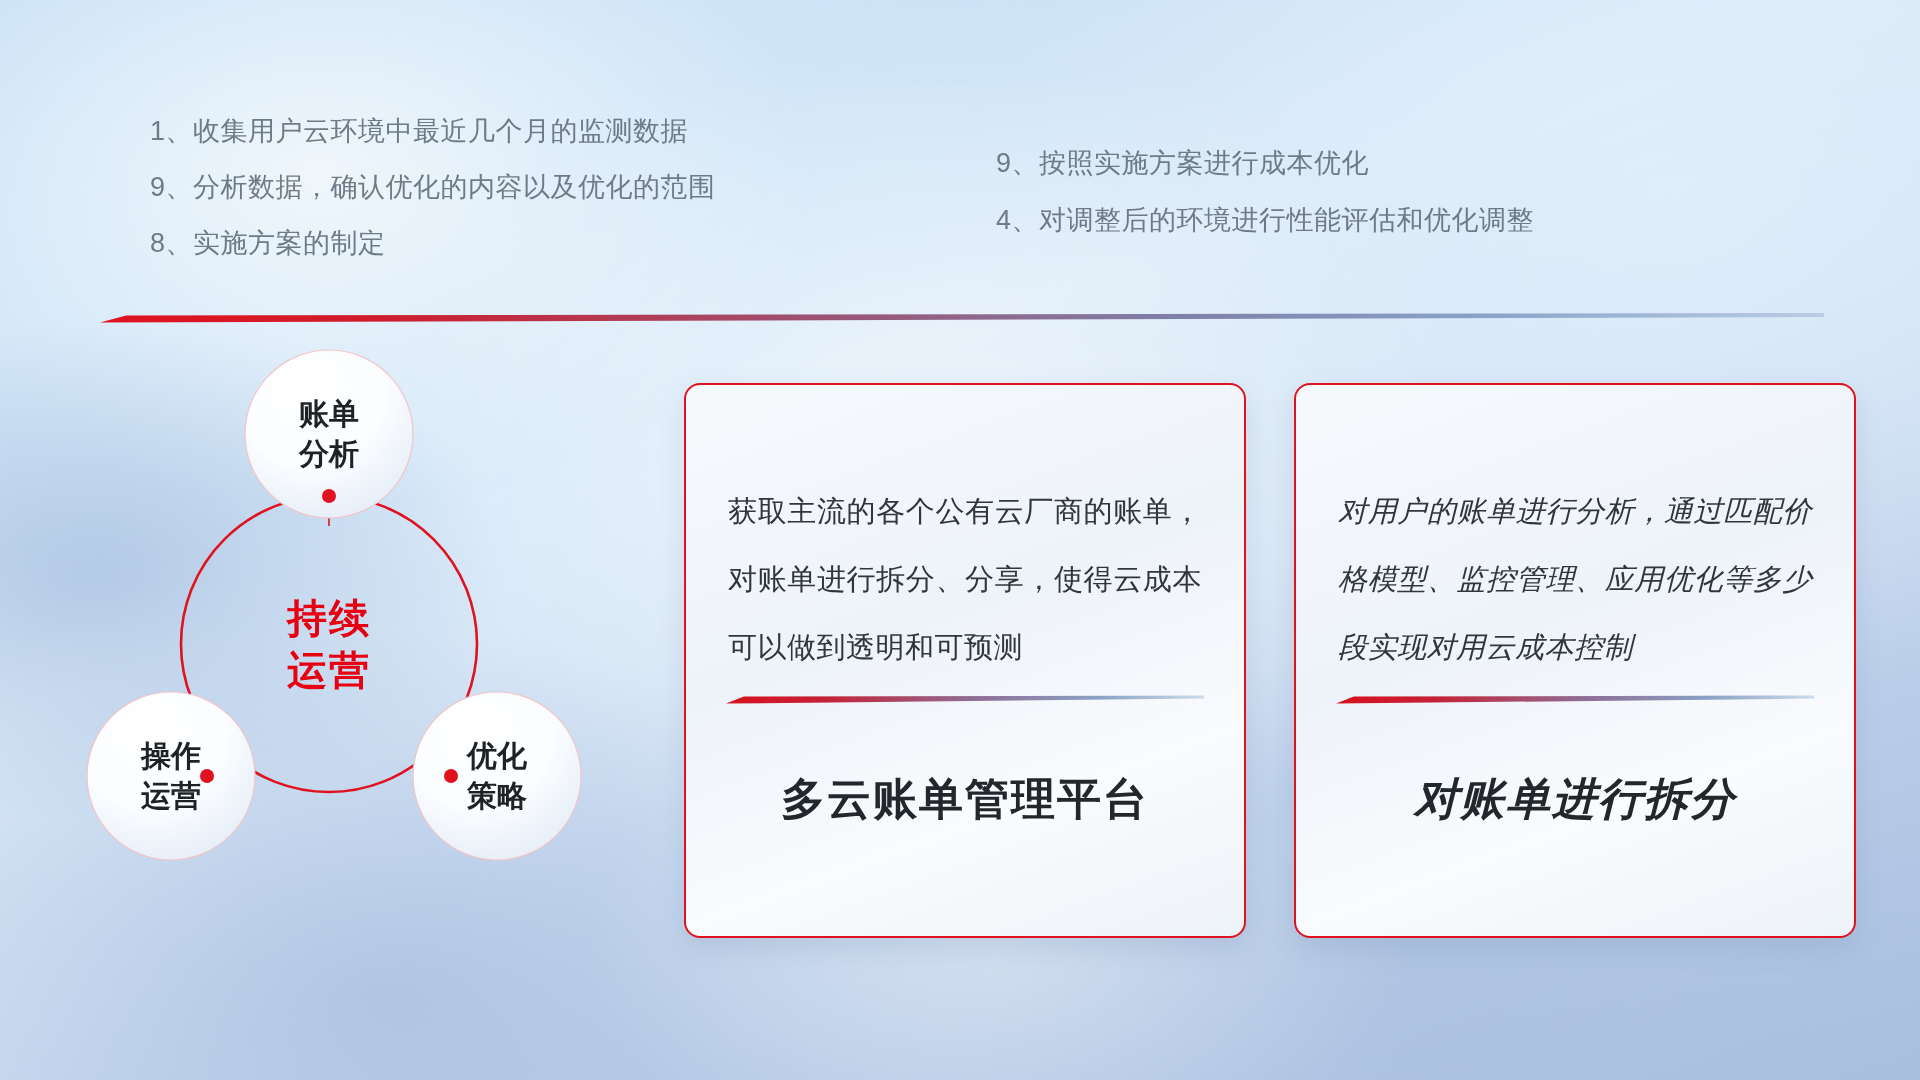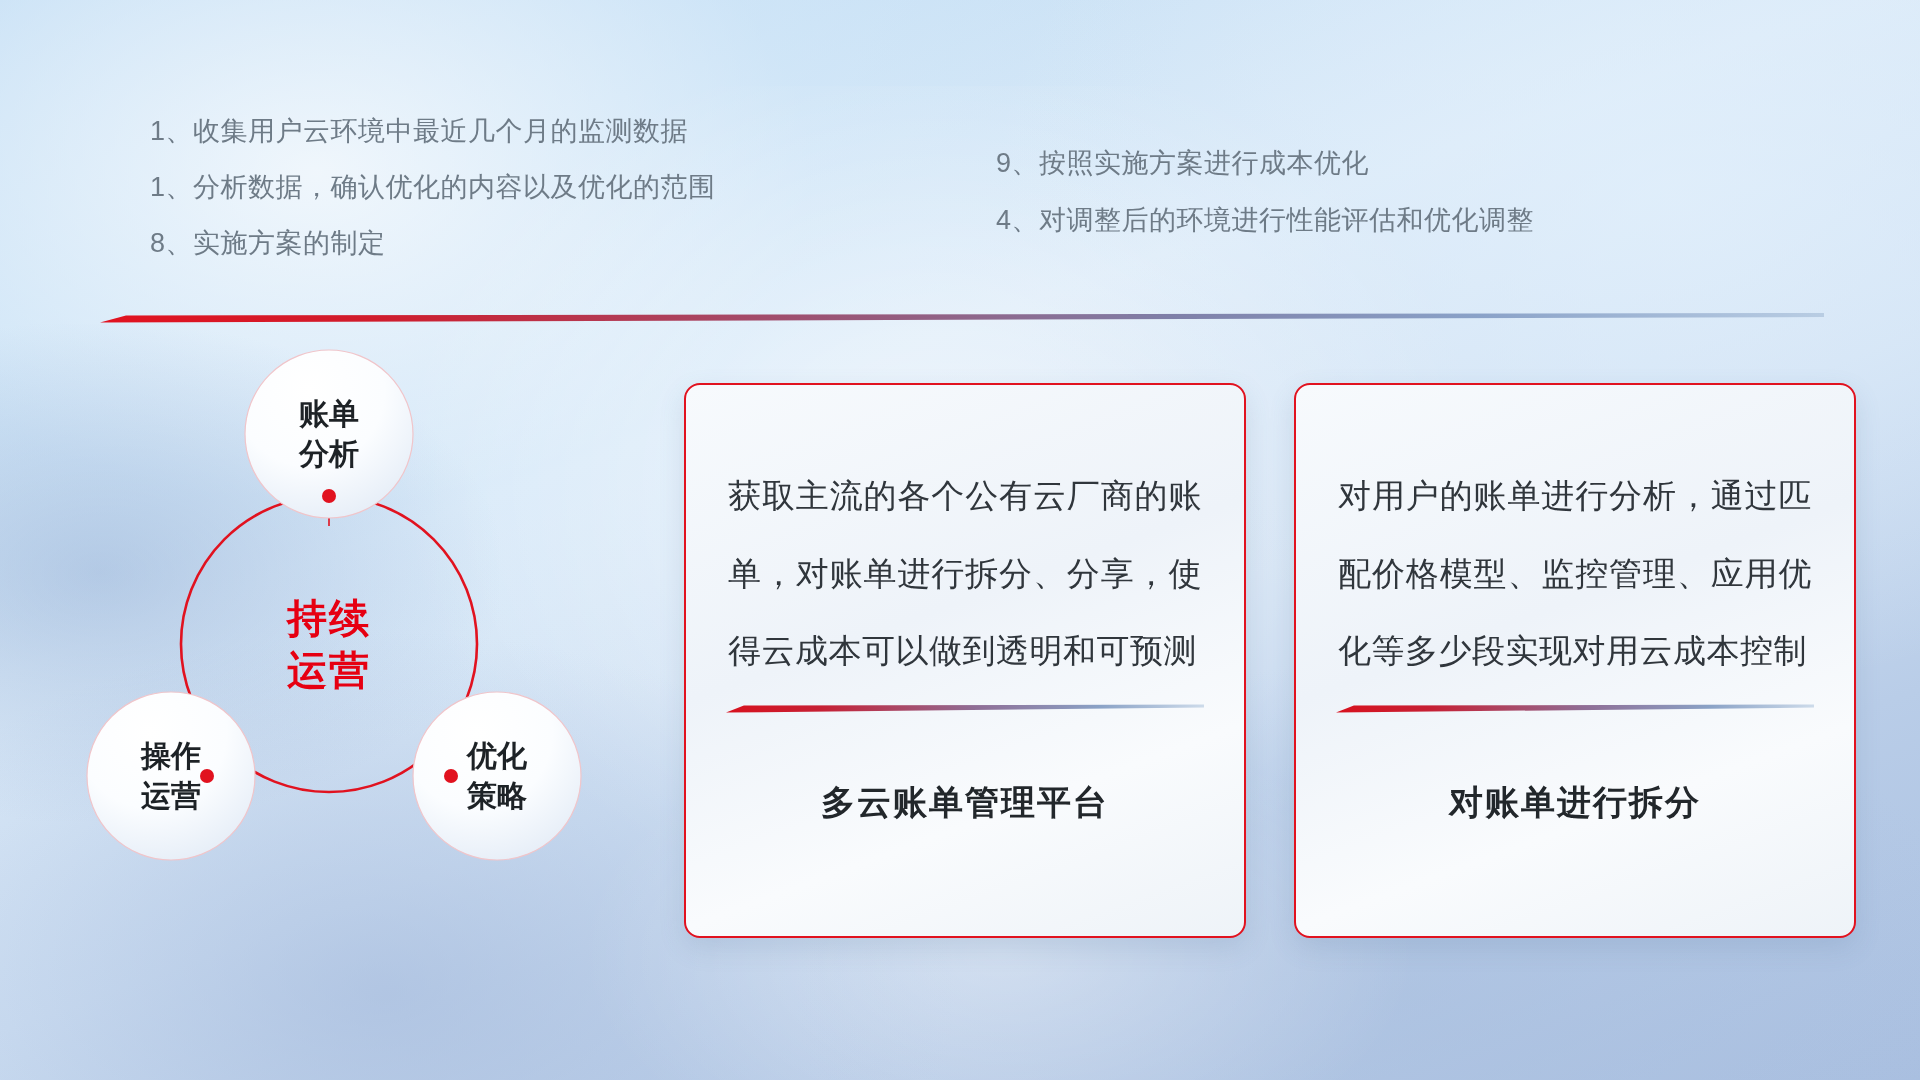--- a/index.html
+++ b/index.html
@@ -57,34 +57,34 @@
   
   .card{
     position:absolute;top:383px;width:562px;height:555px;
     border:2px solid #e1121f;border-radius:16px;
     background:linear-gradient(160deg,#f7fafd 0%,#eef3f9 42%,#f9fbfd 72%,#eef3f8 100%);
     box-shadow:0 10px 26px rgba(80,110,150,.16);
     box-sizing:border-box;
     display:flex;flex-direction:column;
   }
   #card-1{left:684px;}
-  #card-2{left:1294px;}
+  #card-2{left:1294px;font-style:italic;}
   .card-body{
     padding:72px 42px 0 42px;
-    color:#30363c;font-size:33px;line-height:2.35;
+    color:#30363c;font-size:29px;line-height:2.35;
     text-align:justify;text-justify:inter-ideograph;
-    letter-spacing:.5px;flex:0 0 auto;
+    letter-spacing:.5px;flex:0 0 auto;margin-top:20px;
   }
   .card-rule{
     margin:14px 40px 0 40px;height:9px;flex:0 0 auto;
   }
   .card-rule svg{display:block;width:100%;height:100%;}
   .card-title{
     flex:1 1 auto;display:flex;align-items:center;justify-content:center;
-    font-size:34px;font-weight:700;color:#22272b;letter-spacing:2px;
+    font-size:44px;font-weight:700;color:#22272b;letter-spacing:2px;
     padding-bottom:42px;
   }
 </style>
 </head>
 <body>
 
 <div class="bg">
   <div class="bg-base"></div>
   <div class="bg-g1"></div>
   <div class="bg-g2"></div>
@@ -92,21 +92,21 @@
   <div class="bg-g4"></div>
   <div class="bg-g5"></div>
   <div class="bg-g6"></div>
   <div class="bg-g7"></div>
 </div>
 
 <div class="stage">
 
   <div class="steps-left">
     <div class="step">1、收集用户云环境中最近几个月的监测数据</div>
-    <div class="step">1、分析数据，确认优化的内容以及优化的范围</div>
+    <div class="step">9、分析数据，确认优化的内容以及优化的范围</div>
     <div class="step">8、实施方案的制定</div>
   </div>
 
   <div class="steps-right">
     <div class="step">9、按照实施方案进行成本优化</div>
     <div class="step">4、对调整后的环境进行性能评估和优化调整</div>
   </div>
 
   <div class="top-divider">
     <svg viewBox="0 0 1724 10" preserveAspectRatio="none" aria-hidden="true">

